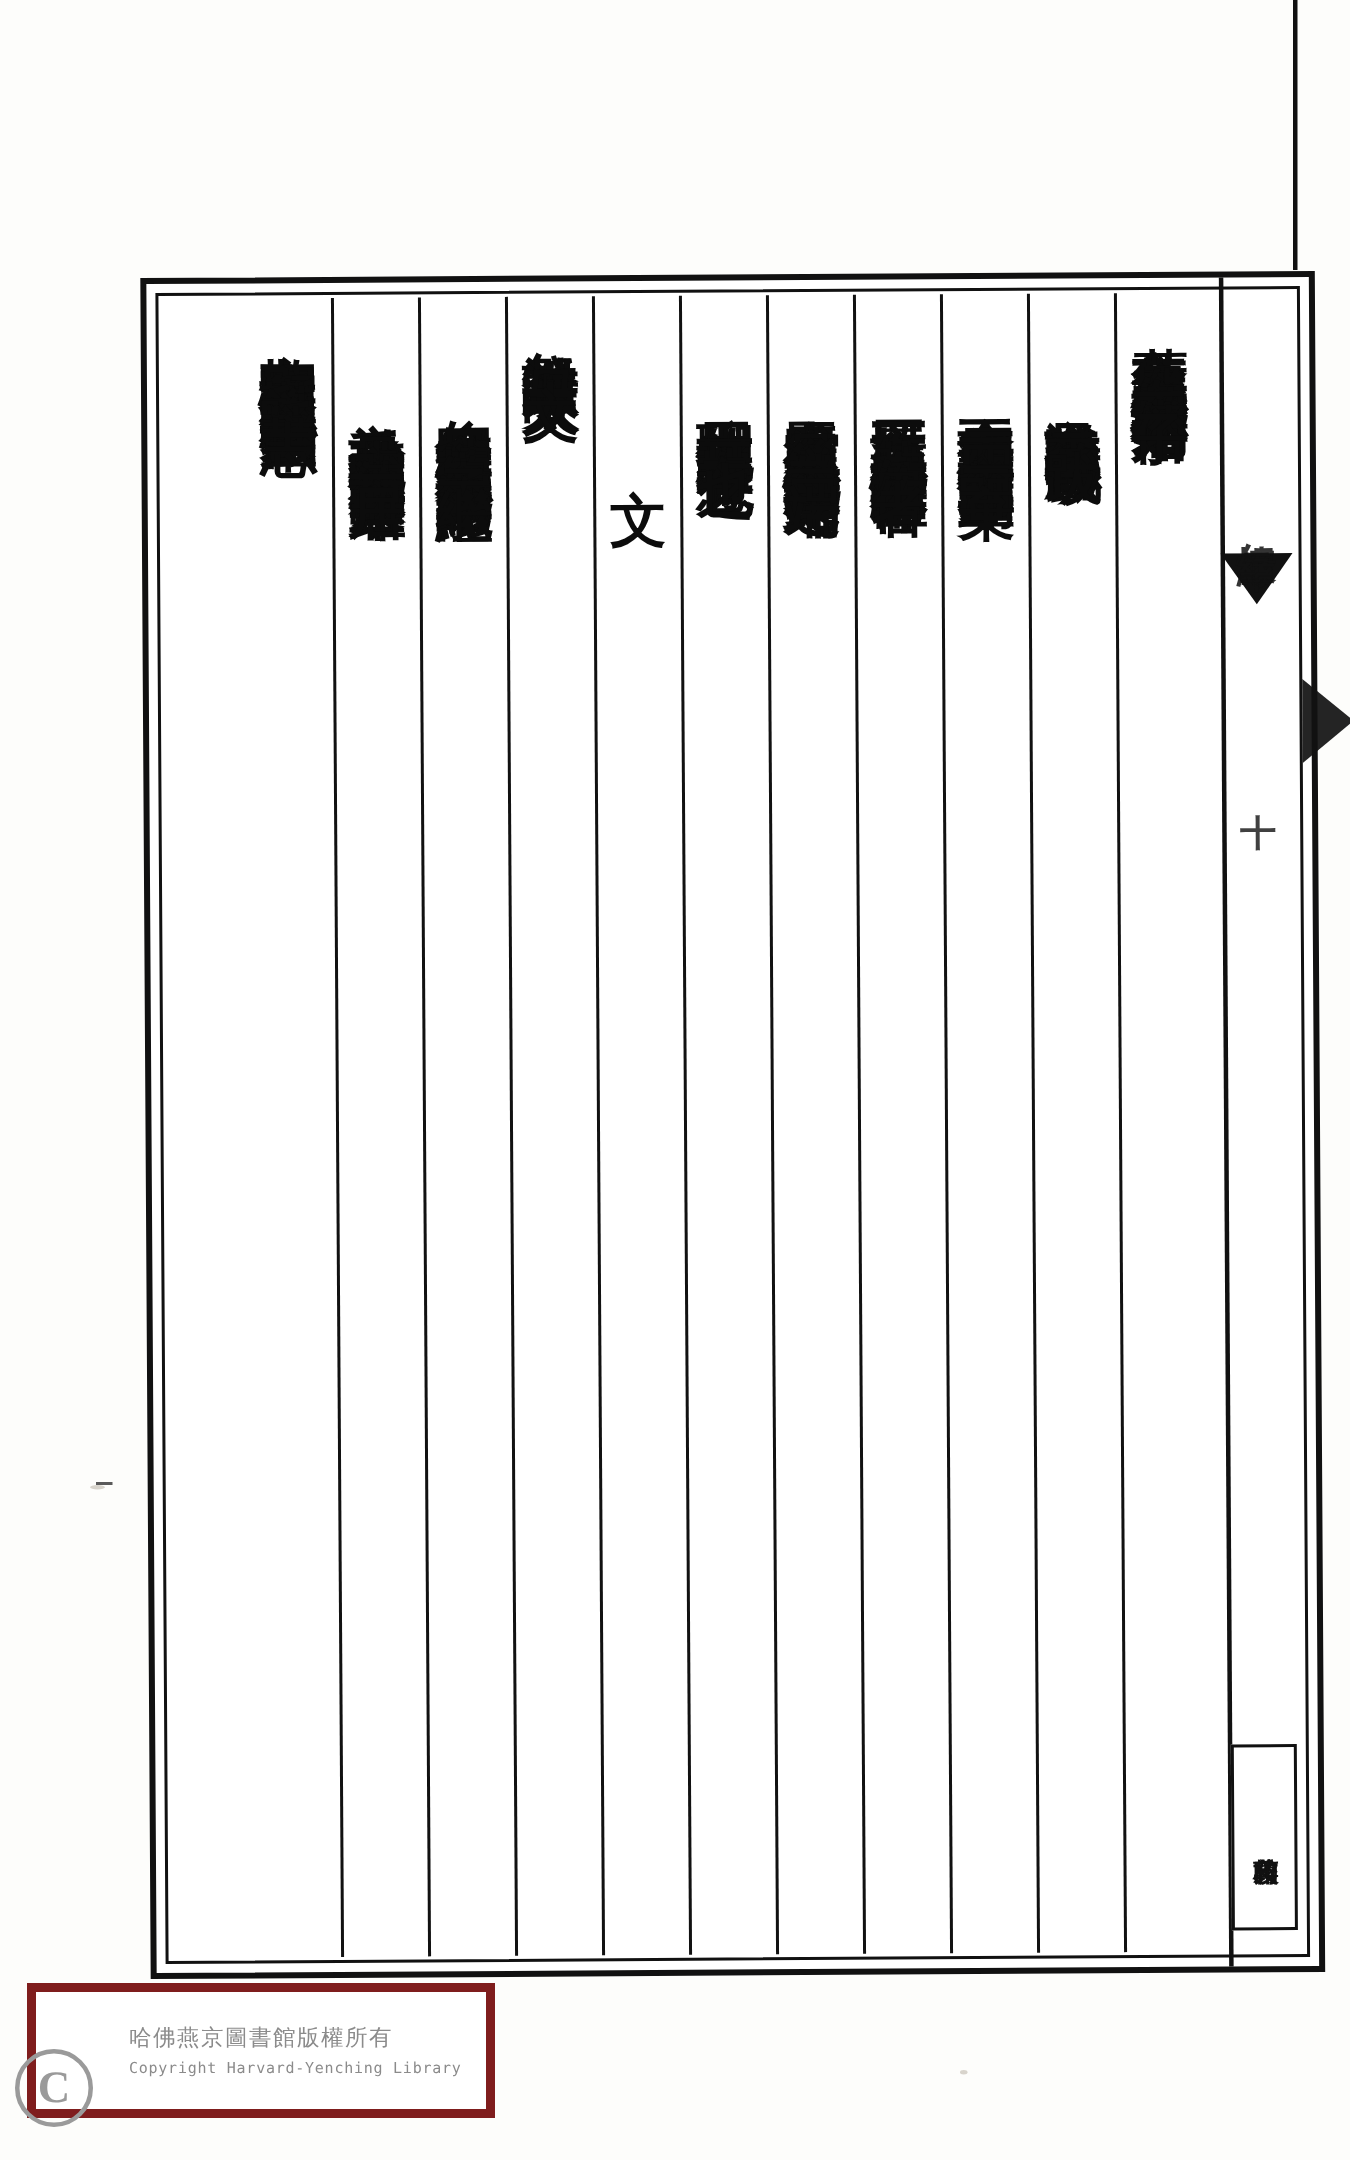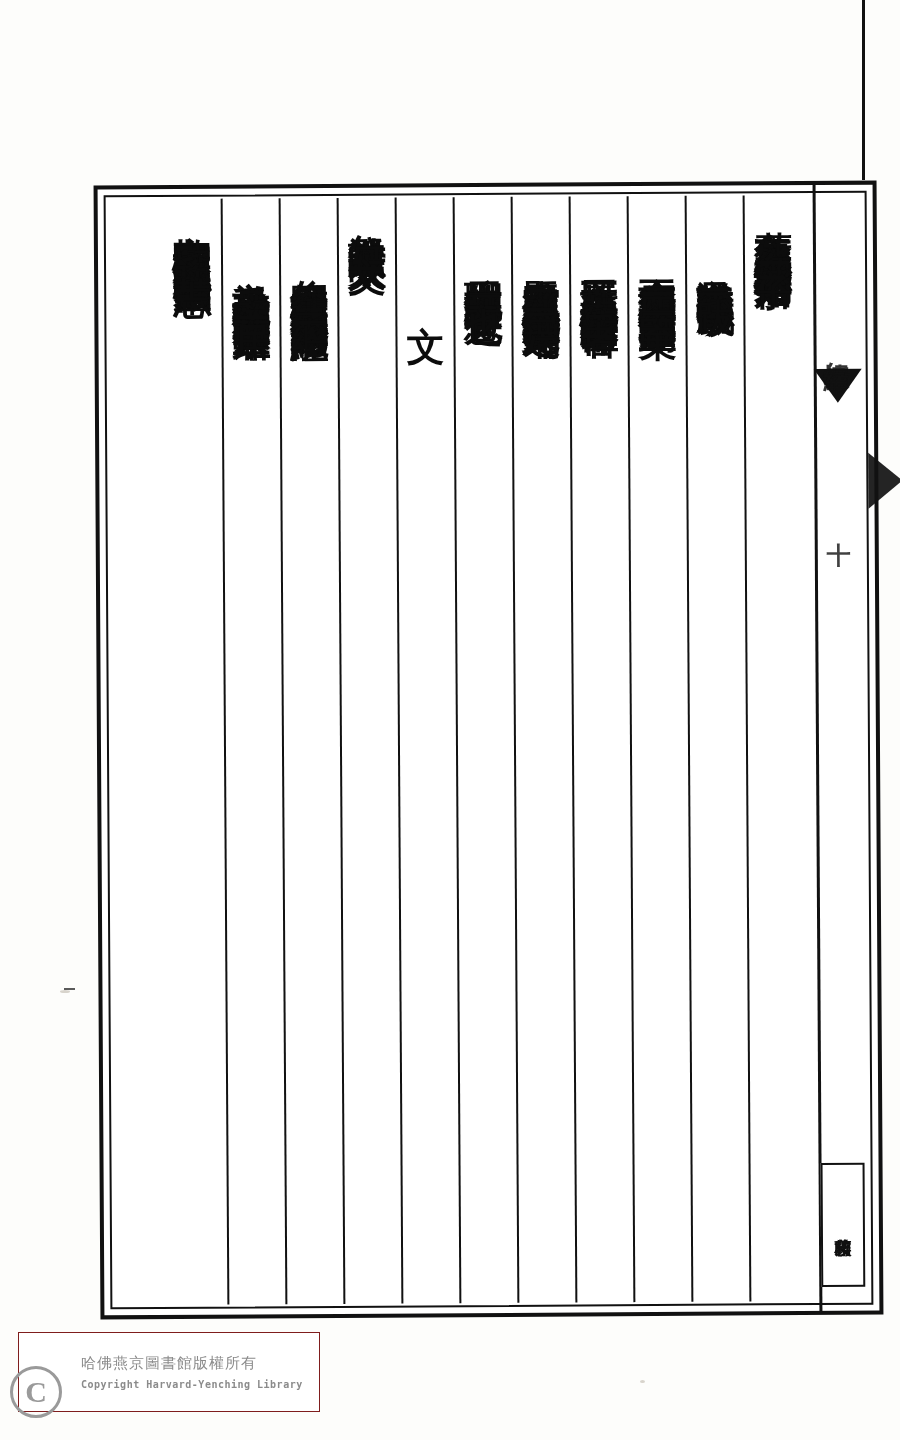--- a/index.html
+++ b/index.html
@@ -167,21 +167,21 @@
     opacity: .92;
   }
 
   
   #stamp {
     position: absolute;
     left: 18px;
     bottom: 28px;
     width: 300px;
     height: 78px;
-    border: 1px solid #7f1d1d;
+    border: 6px solid #7f1d1d;
     background: #ffffff;
     display: flex;
     align-items: center;
   }
   #stamp-c {
     position: absolute;
     left: 10px;
     bottom: 22px;
     width: 46px;
     height: 46px;
@@ -203,21 +203,20 @@
     font-size: 15px;
     letter-spacing: 1px;
     white-space: nowrap;
   }
   .stamp-en {
     margin-top: 6px;
     font-family: "DejaVu Sans Mono", monospace;
     font-size: 10px;
     letter-spacing: .5px;
     white-space: nowrap;
-    font-weight: bold;
   }
 
   
   .tick {
     position: absolute;
     background: #5a5a5a;
   }
 </style>
 </head>
 <body>

